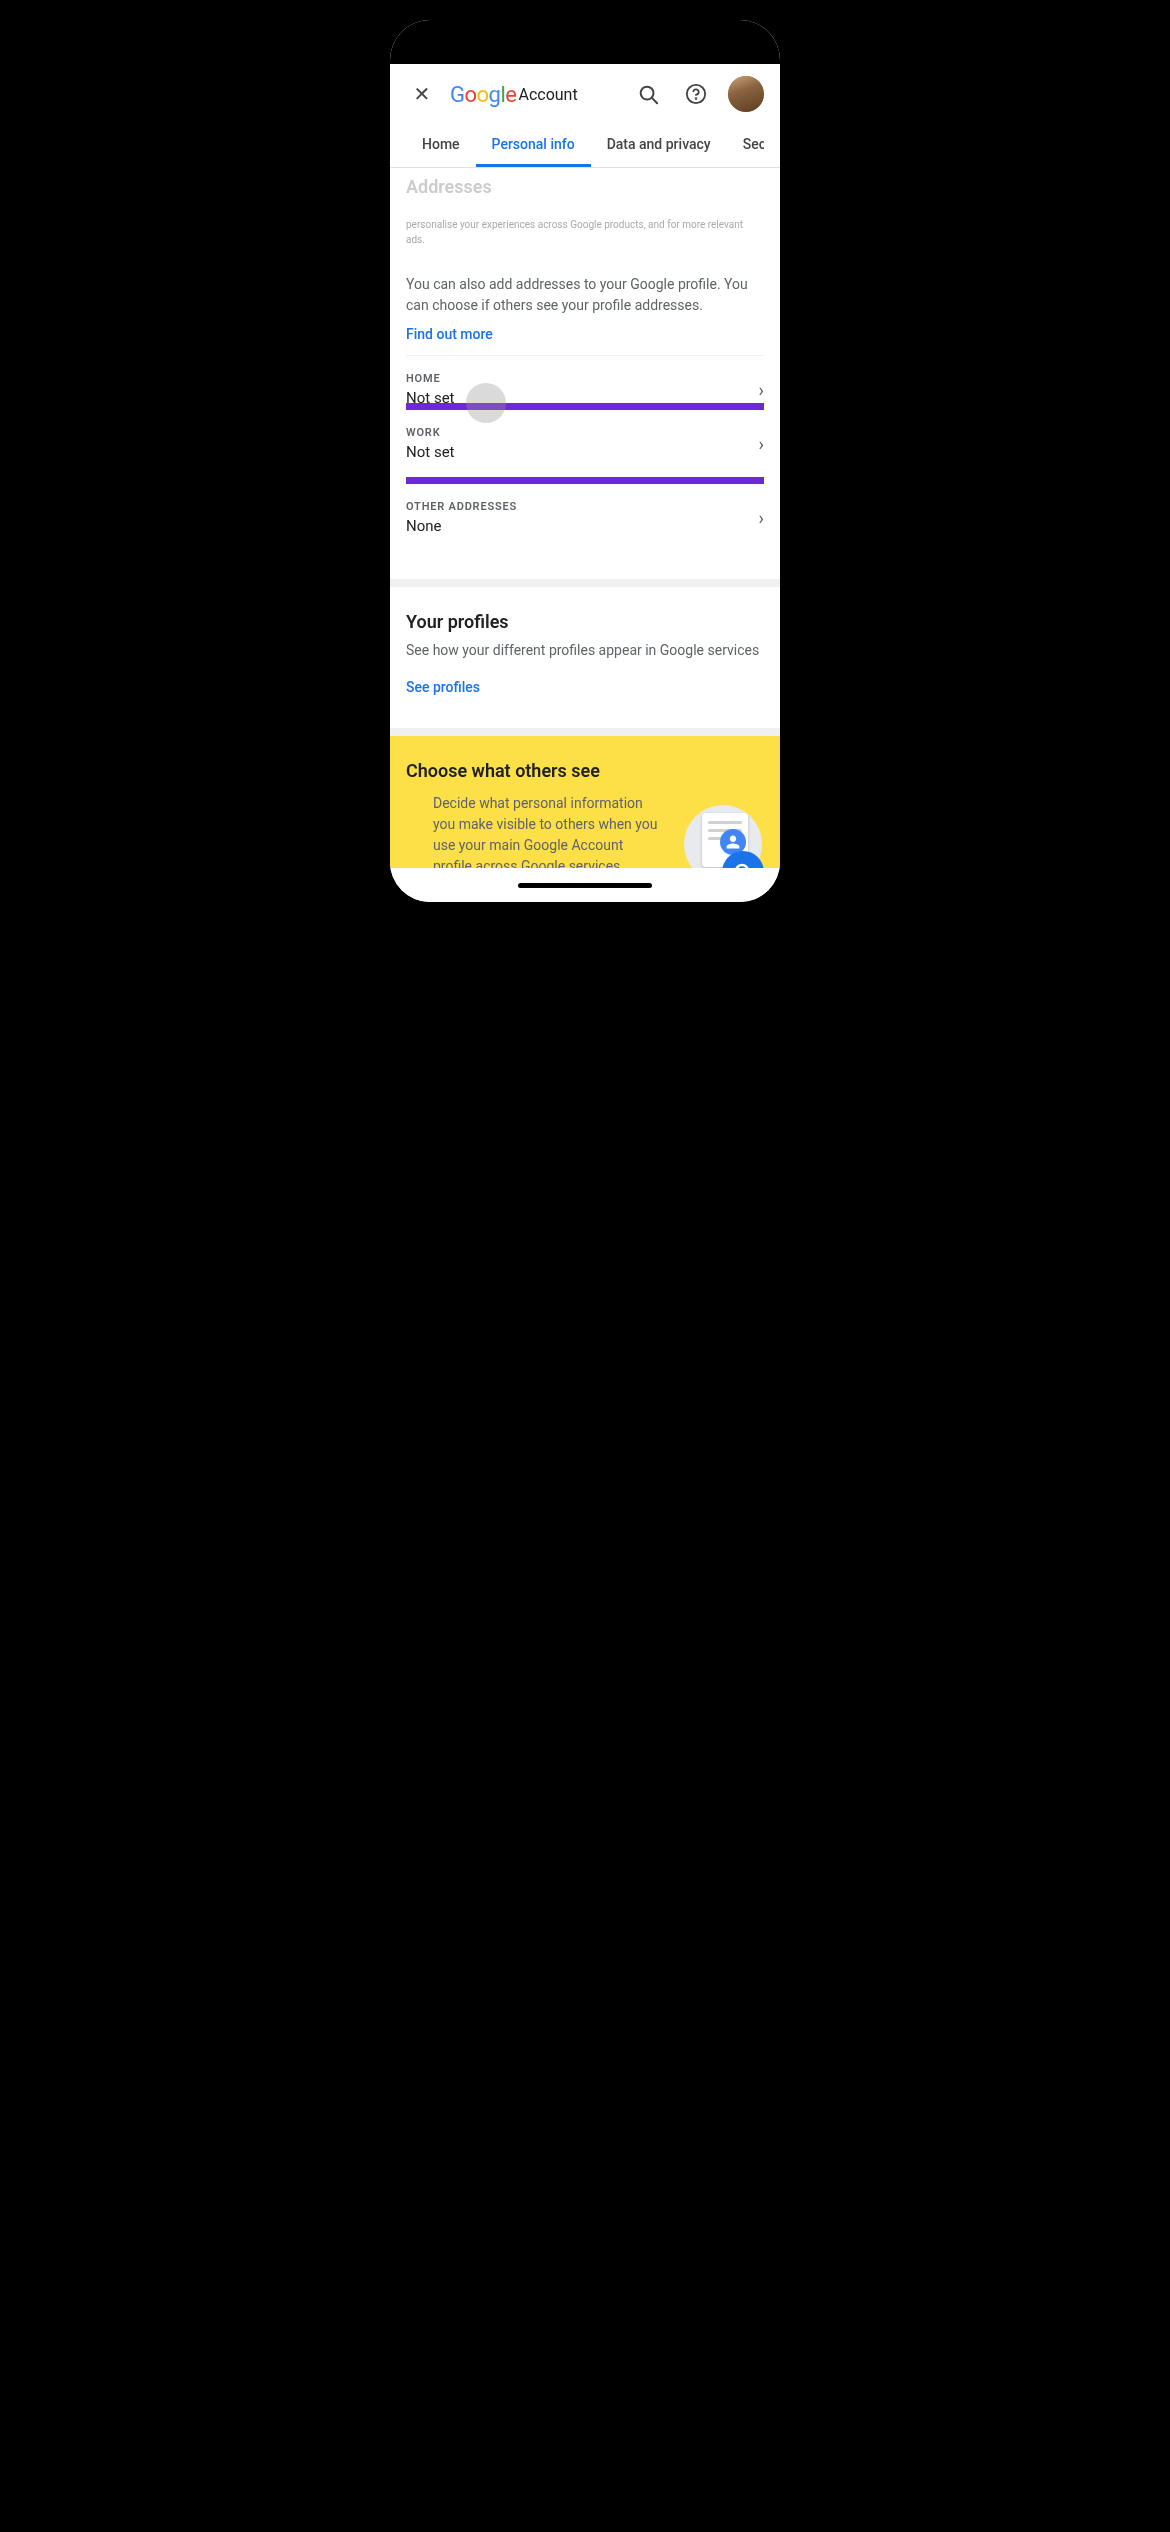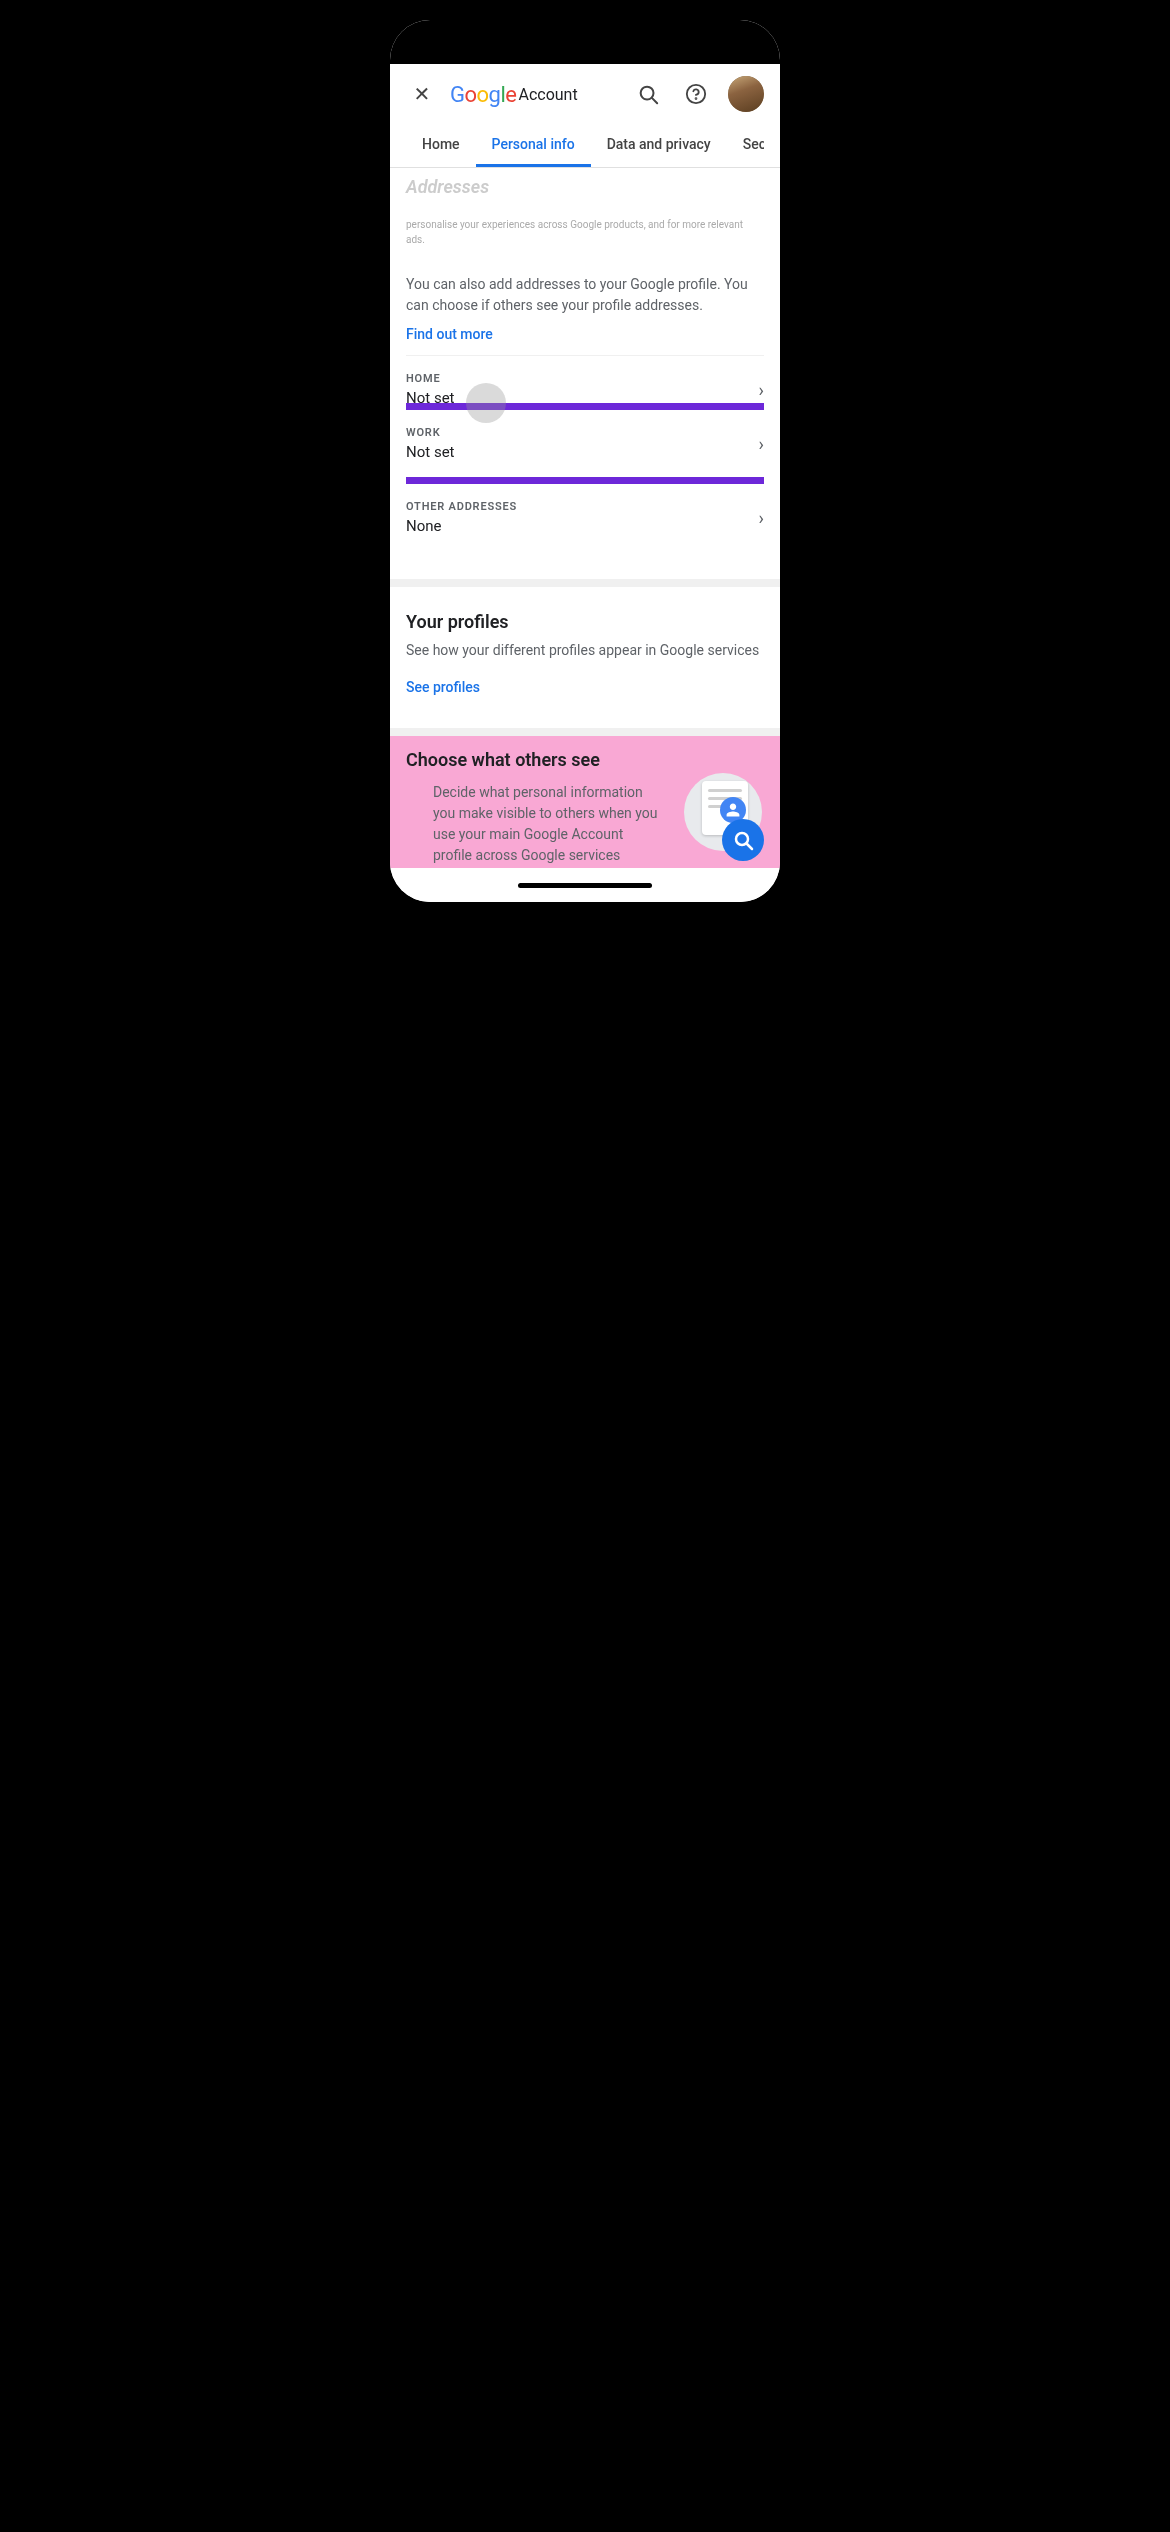--- a/index.html
+++ b/index.html
@@ -192,24 +192,24 @@
       background: #f0f0f0;
     }
     
     .profiles-section {
       background: #fff;
       padding: 24px 16px;
       margin-bottom: 8px;
     }
     
     .choose-section {
-      background: #f9a8d4;
-      padding: 13px 16px;
-      display: flex;
-      align-items: center;
+      background: #fde047;
+      padding: 24px 16px;
+      display: flex;
+      align-items: flex-end;
       justify-content: space-between;
     }
     .choose-text {
       flex: 1;
       margin-right: 12px;
     }
     .choose-illustration {
       width: 90px;
       height: 90px;
       flex-shrink: 0;
@@ -245,21 +245,20 @@
       left: 35%;
       z-index: 10;
       pointer-events: none;
     }
     .addresses-title-faded {
       font-size: 18px;
       color: #ccc;
       font-weight: 600;
       padding: 8px 16px 0 16px;
       background: #fff;
-      font-style: italic;
     }
   </style>
 </head>
 <body>
 
 <div class="phone-container">
 
   <div class="status-bar"></div>
 
   <div class="header">

